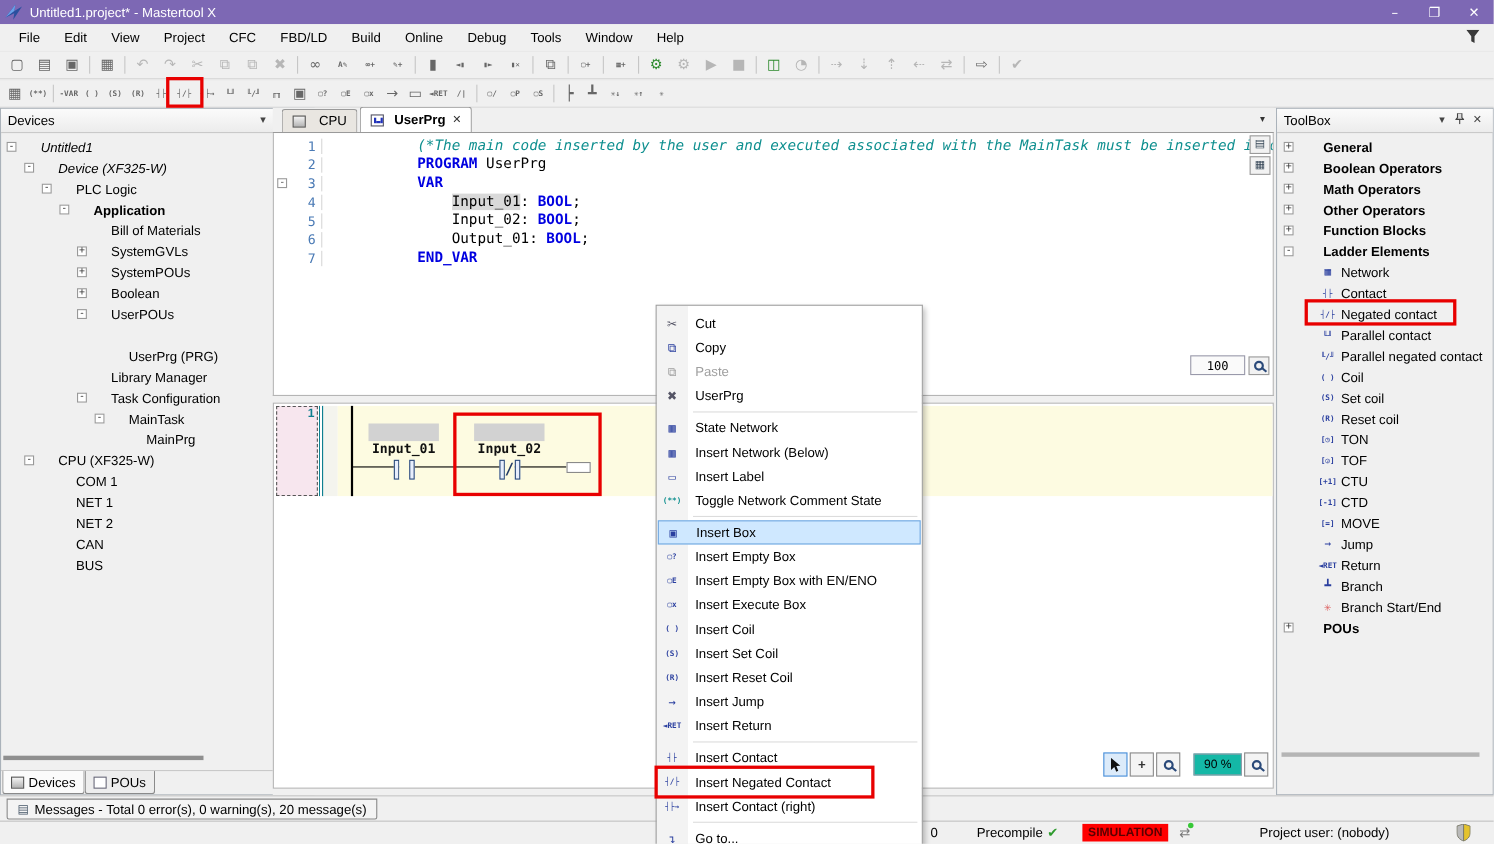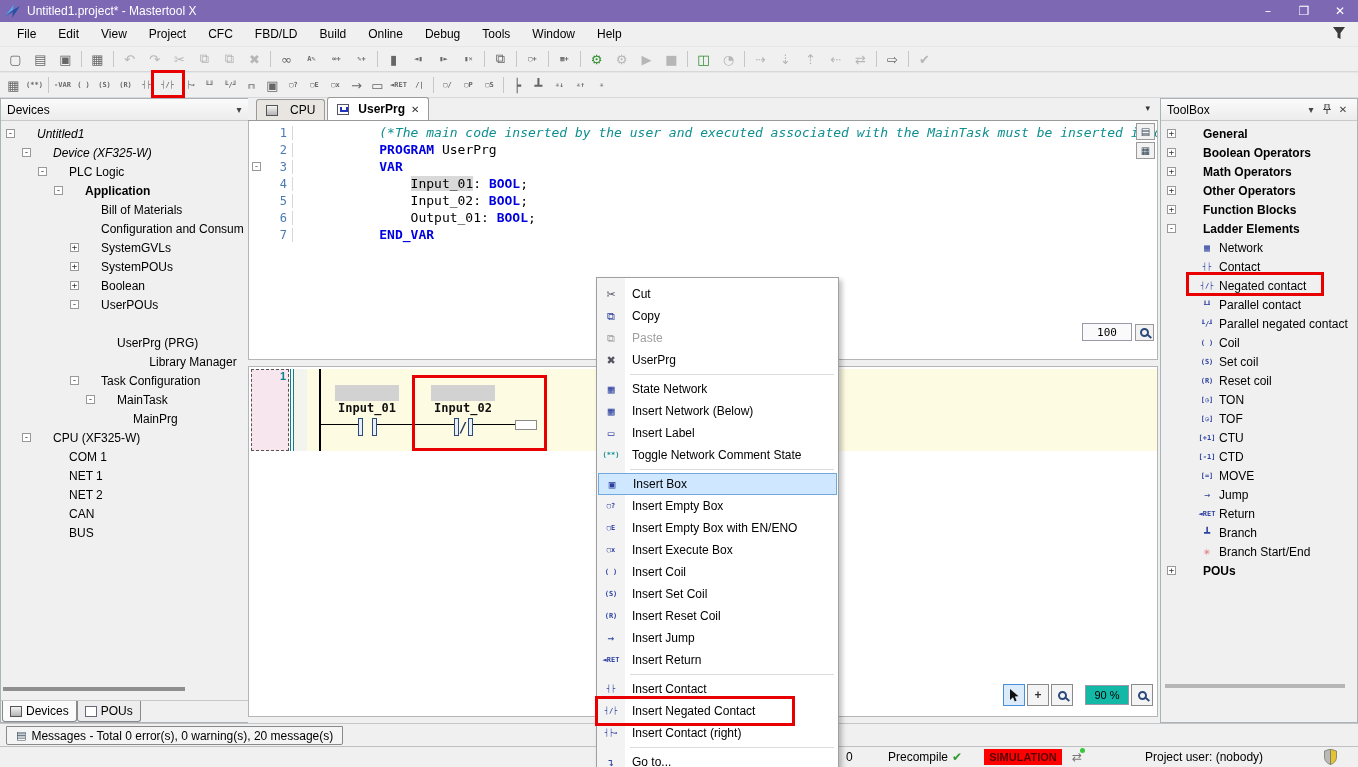--- a/index.html
+++ b/index.html
@@ -288,25 +288,20 @@
         <span class="tico"></span>
         <span class=" b">Application</span>
       </div>
 
       <div class="trow" style="padding-left: 69px;">
         <span class="exp"></span>
         <span class="tico"></span>
         <span>Bill of Materials</span>
       </div>
 
-      <div class="trow" style="padding-left: 69px;">
-        <span class="exp"></span>
-        <span class="tico"></span>
-        <span>Configuration and Consum</span>
-      </div>
 
       <div class="trow" style="padding-left: 69px;">
         <span class="exp">+</span>
         <span class="tico"></span>
         <span>SystemGVLs</span>
       </div>
 
       <div class="trow" style="padding-left: 69px;">
         <span class="exp">+</span>
         <span class="tico"></span>
@@ -330,21 +325,21 @@
         <span class="tico"></span>
         <span>StartPrg (PRG)</span>
       </div>
 
       <div class="trow" style="padding-left: 85px;">
         <span class="exp"></span>
         <span class="tico"></span>
         <span>UserPrg (PRG)</span>
       </div>
 
-      <div class="trow" style="padding-left: 69px; justify-content: center;">
+      <div class="trow" style="padding-left: 69px;">
         <span class="exp"></span>
         <span class="tico"></span>
         <span>Library Manager</span>
       </div>
 
       <div class="trow" style="padding-left: 69px;">
         <span class="exp">-</span>
         <span class="tico"></span>
         <span>Task Configuration</span>
       </div>

